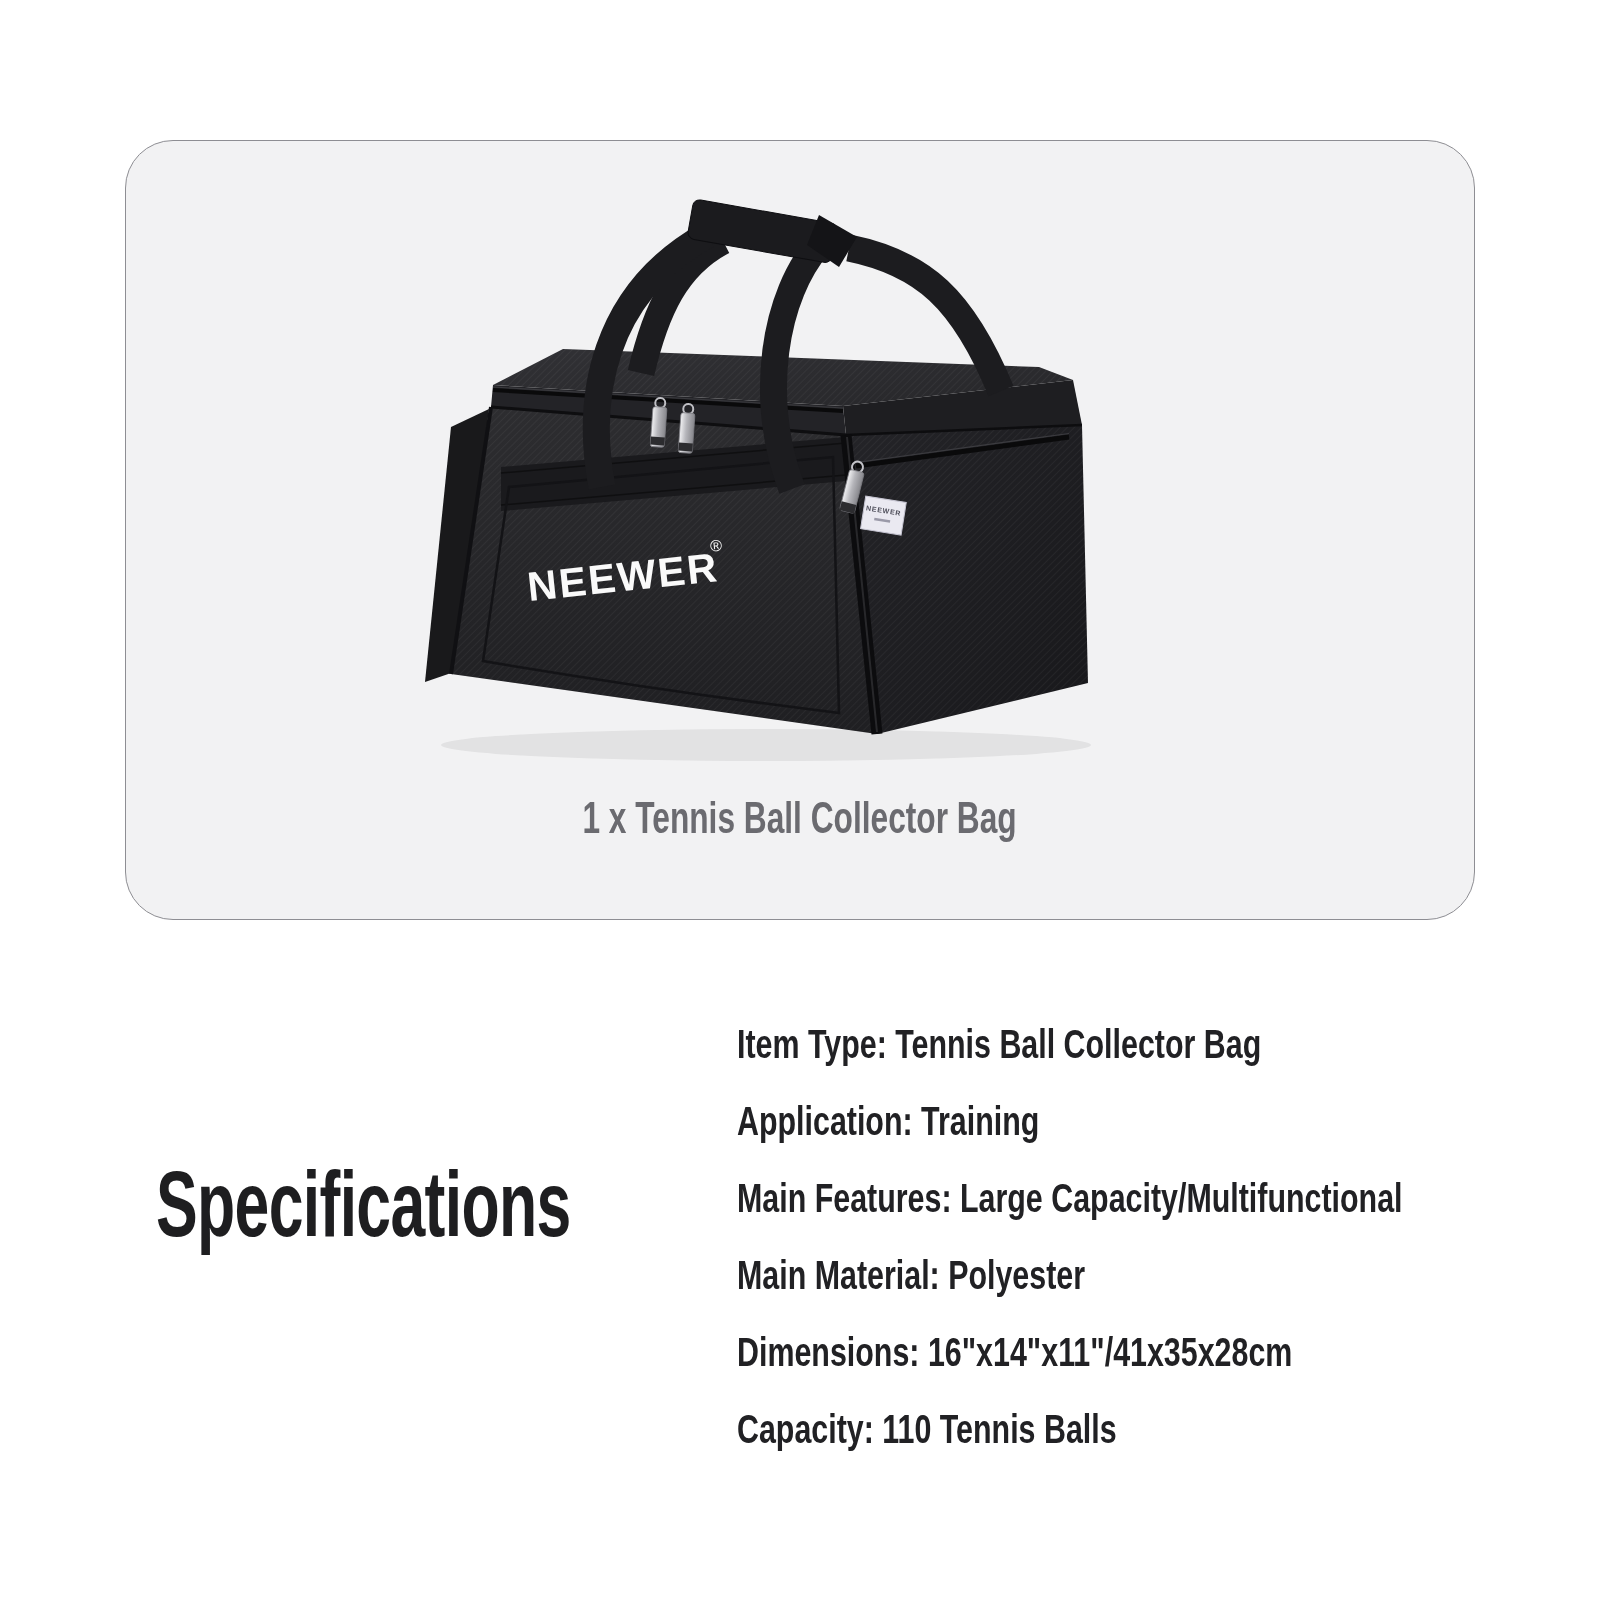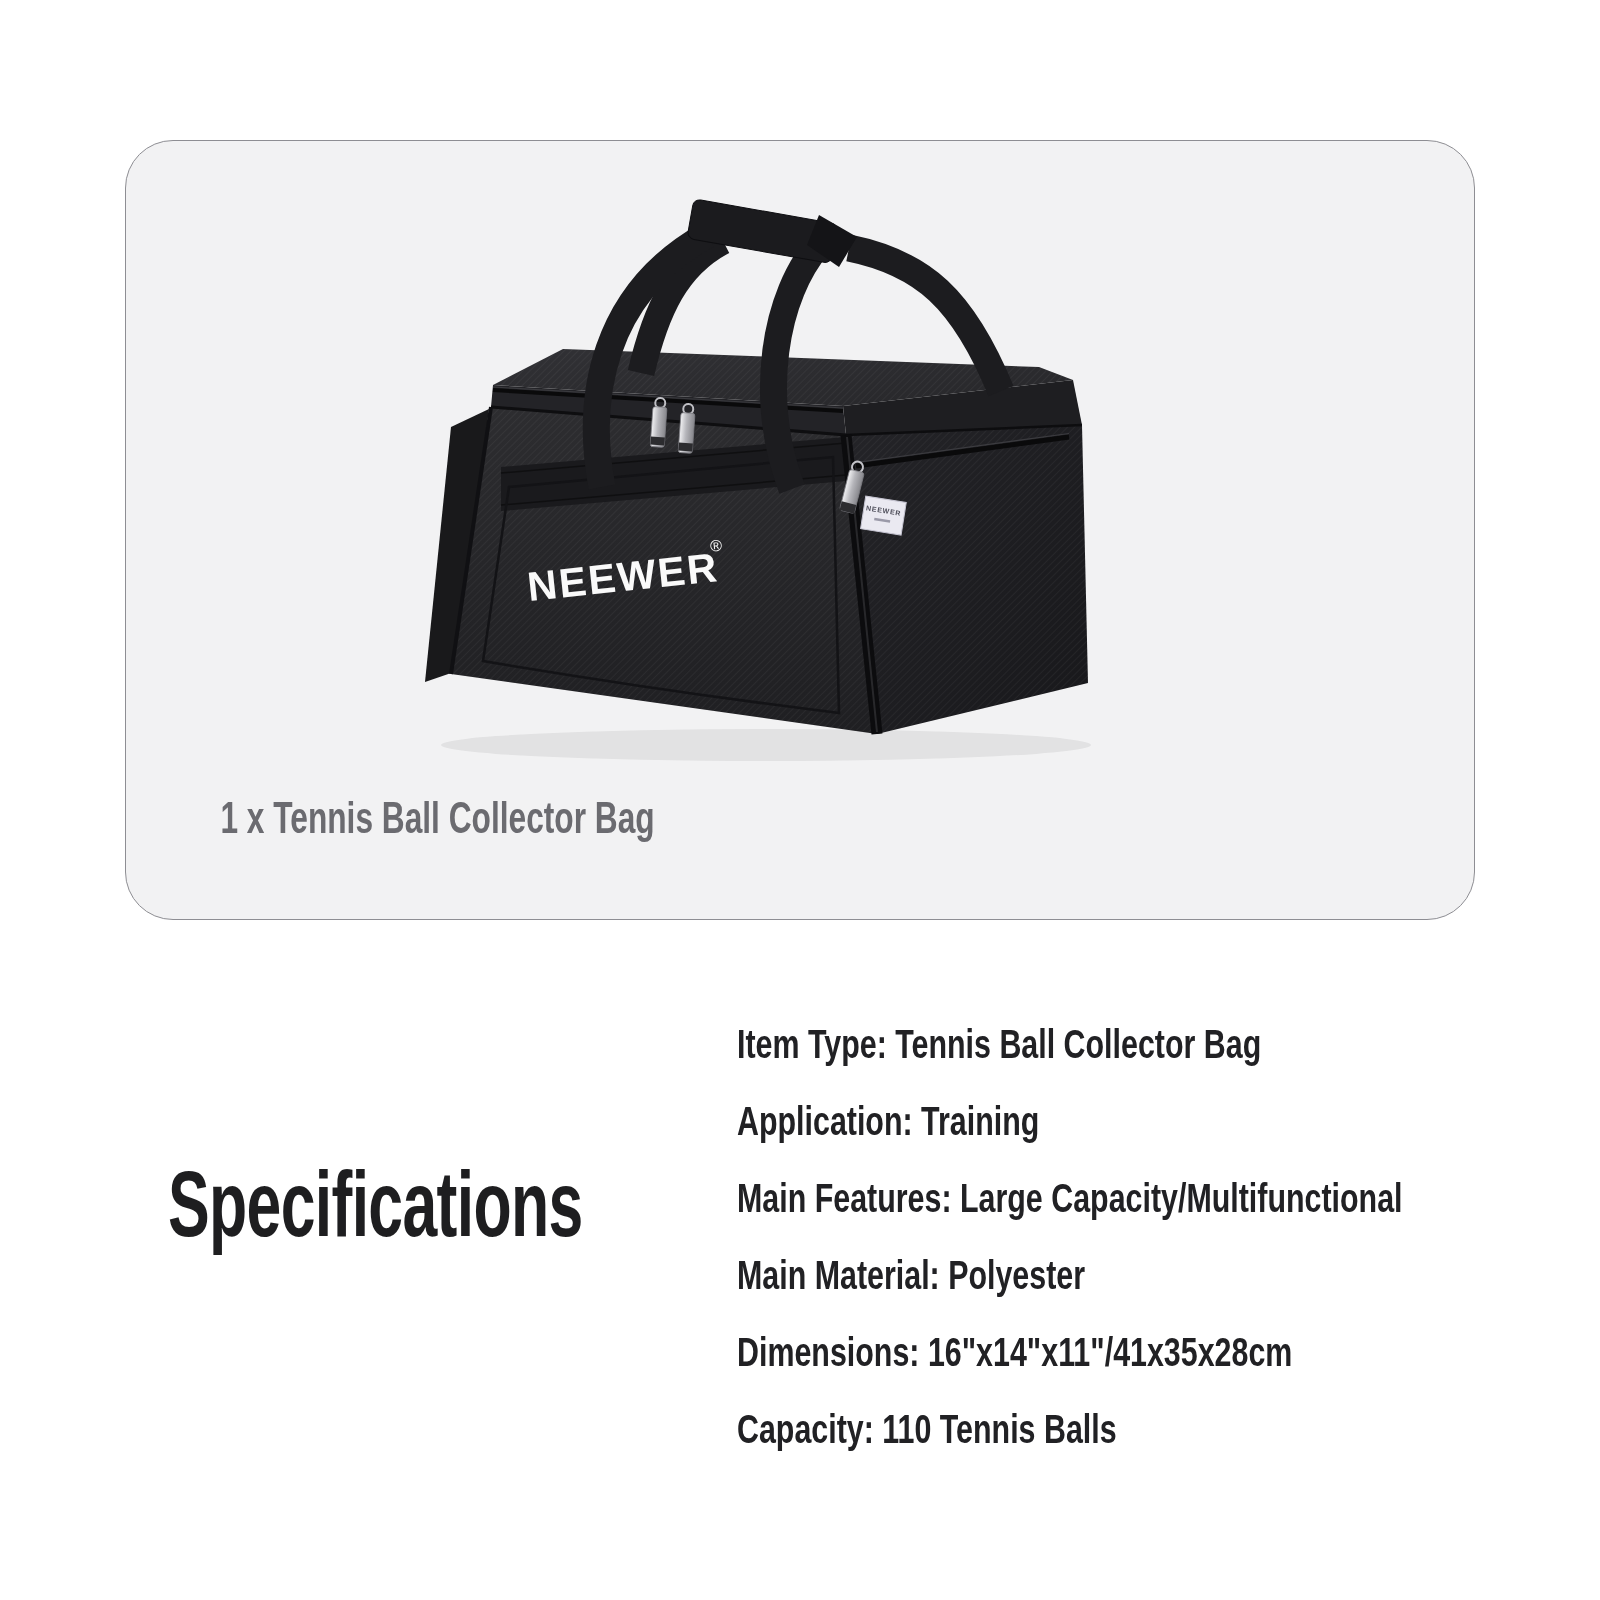--- a/index.html
+++ b/index.html
@@ -6,27 +6,27 @@
   .page{
     position:relative;width:1600px;height:1600px;background:#ffffff;
     font-family:"Liberation Sans", sans-serif;overflow:hidden;
   }
   
   .card{
     position:absolute;left:125px;top:140px;width:1348px;height:778px;
     background:#f2f2f3;border:1px solid #8e8e93;border-radius:48px;
   }
   .bag-svg{position:absolute;left:295px;top:30px;width:680px;height:620px;}
-  .caption{position:absolute;left:10px;top:652px;width:100%;}
+  .caption{position:absolute;left:0;top:652px;width:100%;text-align:center;}
   .caption span{
     display:inline-block;font-size:44px;font-weight:700;color:#6b6b70;
     transform:scaleX(0.72);white-space:nowrap;
   }
   
-  .specs-heading{position:absolute;left:168px;top:1158px;line-height:1;}
+  .specs-heading{position:absolute;left:156px;top:1158px;line-height:1;}
   .specs-heading span{
     display:inline-block;font-size:92px;font-weight:700;color:#1e1e20;
     letter-spacing:-1px;transform:scaleX(0.68);transform-origin:left top;
     white-space:nowrap;
   }
   .spec-list{position:absolute;left:737px;top:1006px;}
   .spec-item{height:77px;line-height:77px;}
   .spec-item span{
     display:inline-block;font-size:40px;font-weight:700;color:#212124;
     transform:scaleX(0.76);transform-origin:left center;white-space:nowrap;

